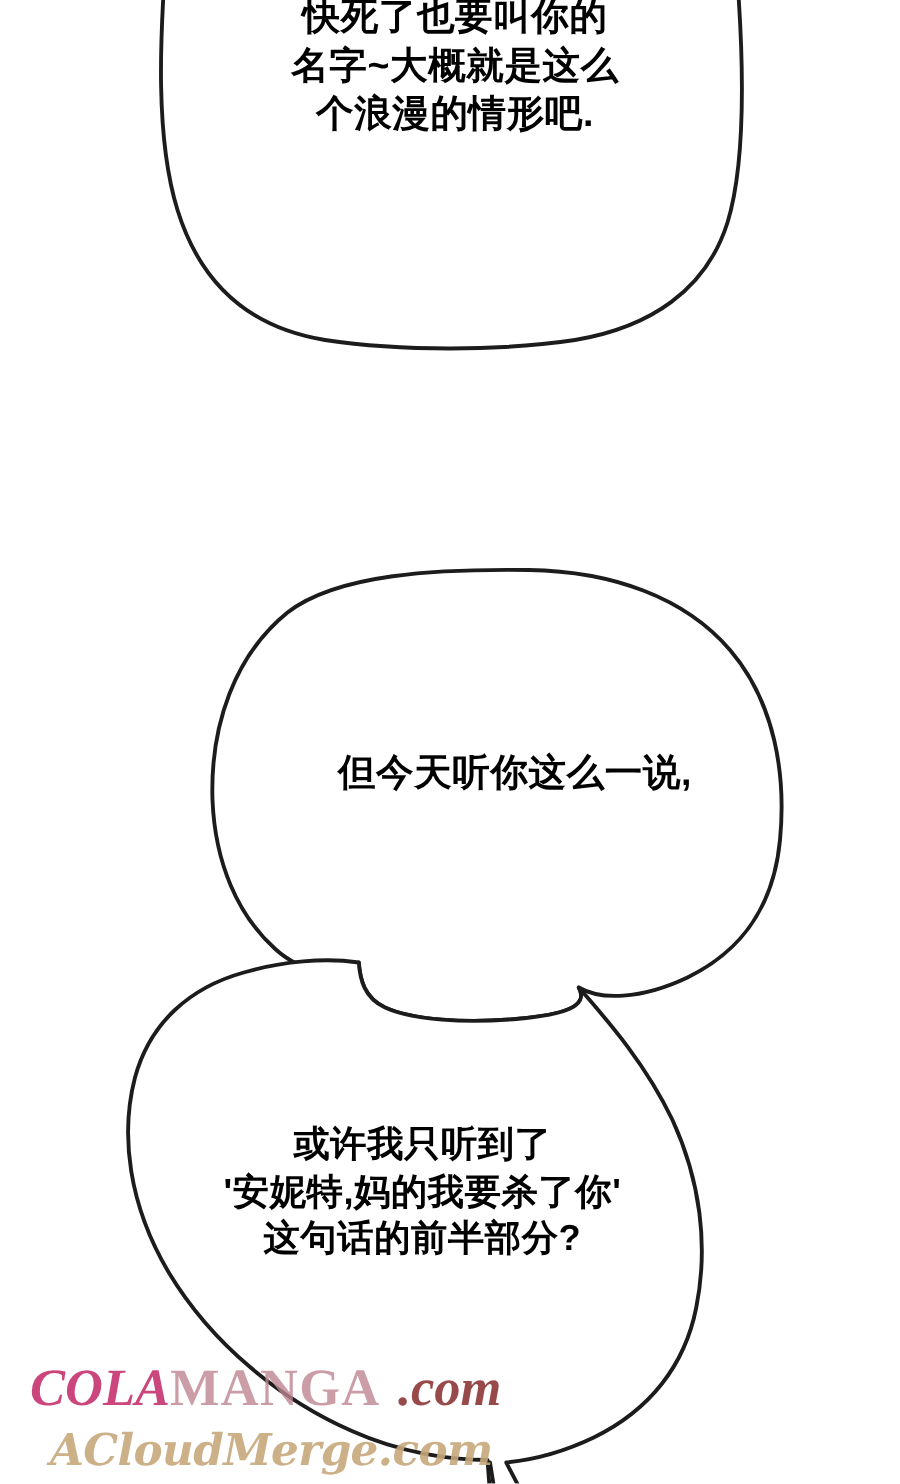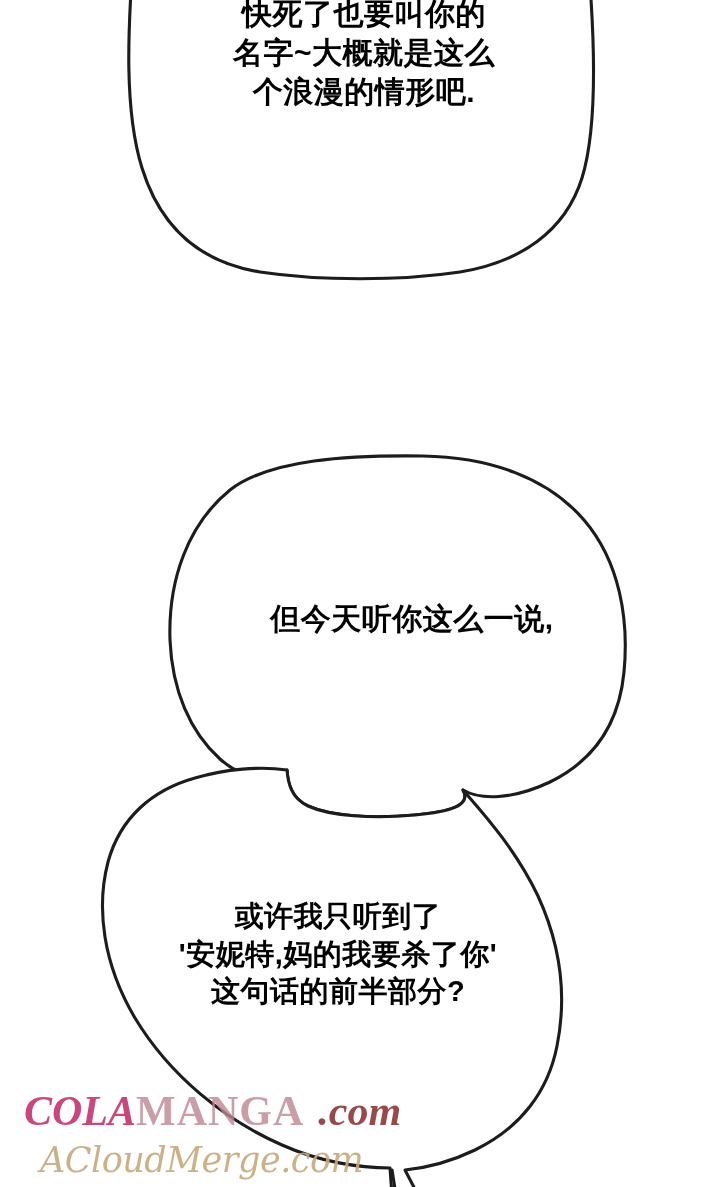--- a/index.html
+++ b/index.html
@@ -88,21 +88,21 @@
   #watermark-colamanga .wm-dotcom {
     color: #7f1d1d;
     margin-left: 14px;
   }
   #watermark-acloudmerge {
     left: 20px;
     top: 1140px;
     font-family: "DejaVu Serif", "Liberation Serif", serif;
     font-size: 35px;
     font-style: italic;
-    font-weight: 400;
+    font-weight: 700;
     color: #c6a87c;
     opacity: 0.9;
     letter-spacing: -0.5px;
   }
 </style>
 </head>
 <body>
 
 <div id="panel">
 

